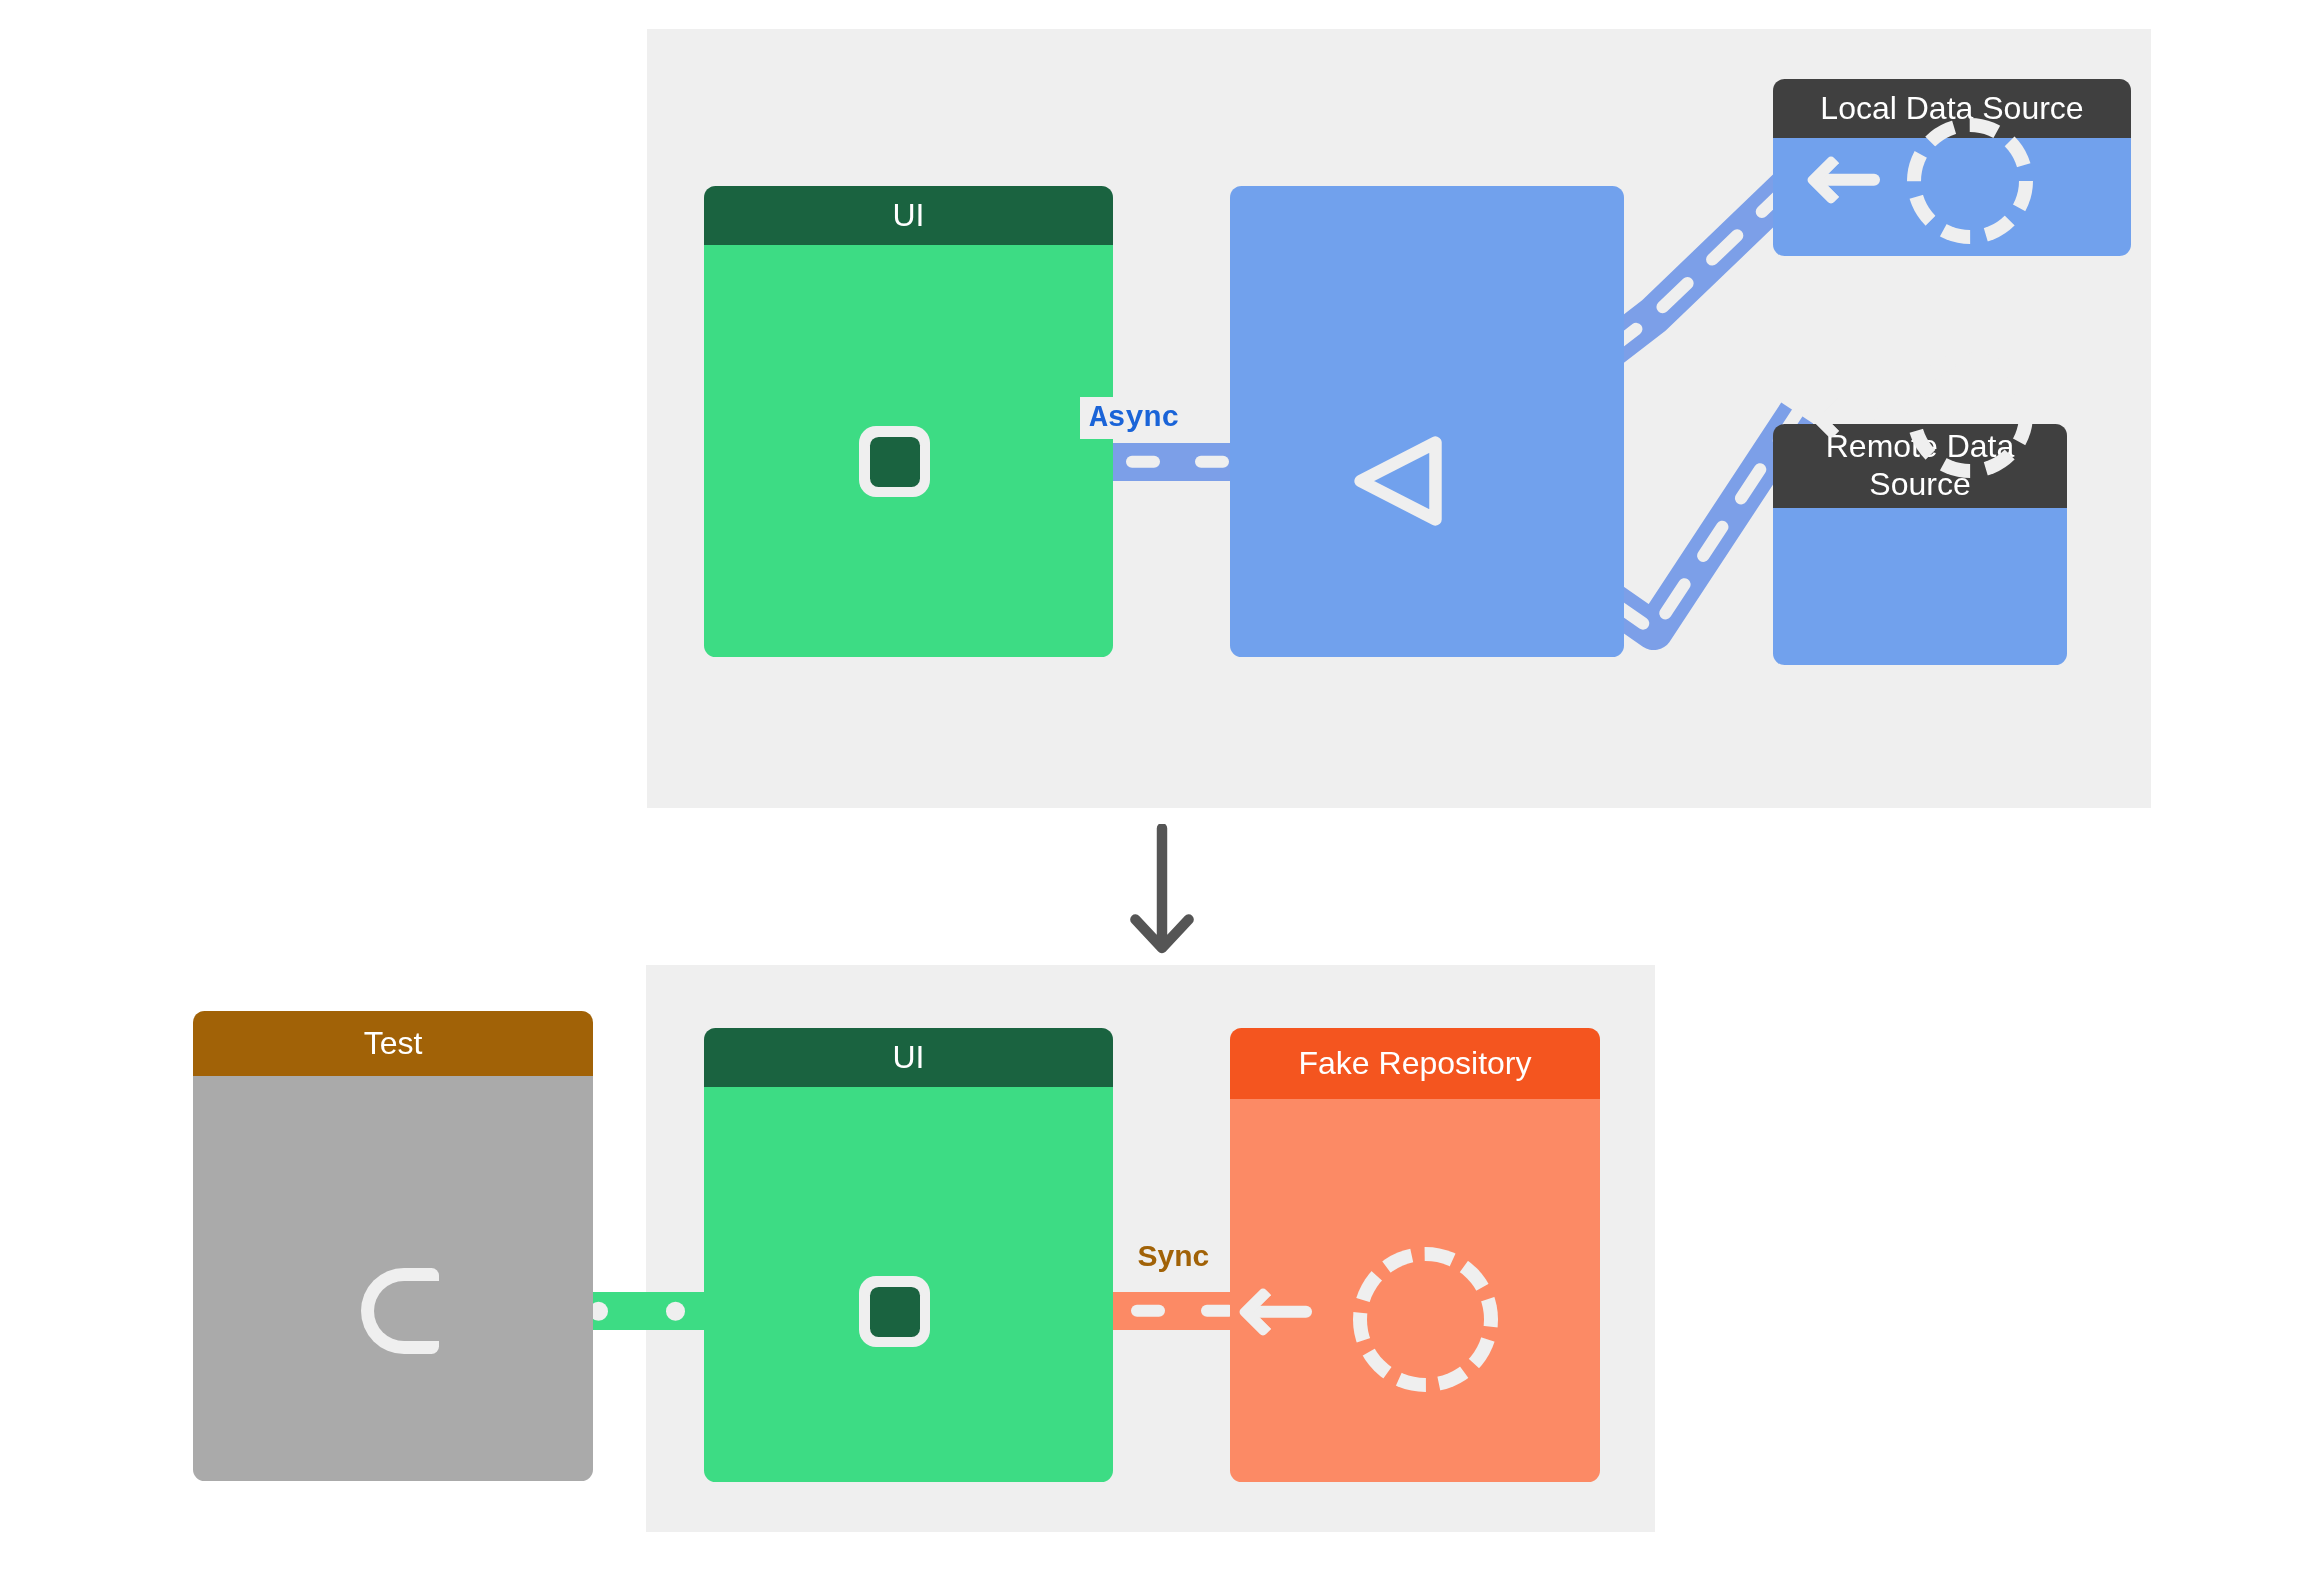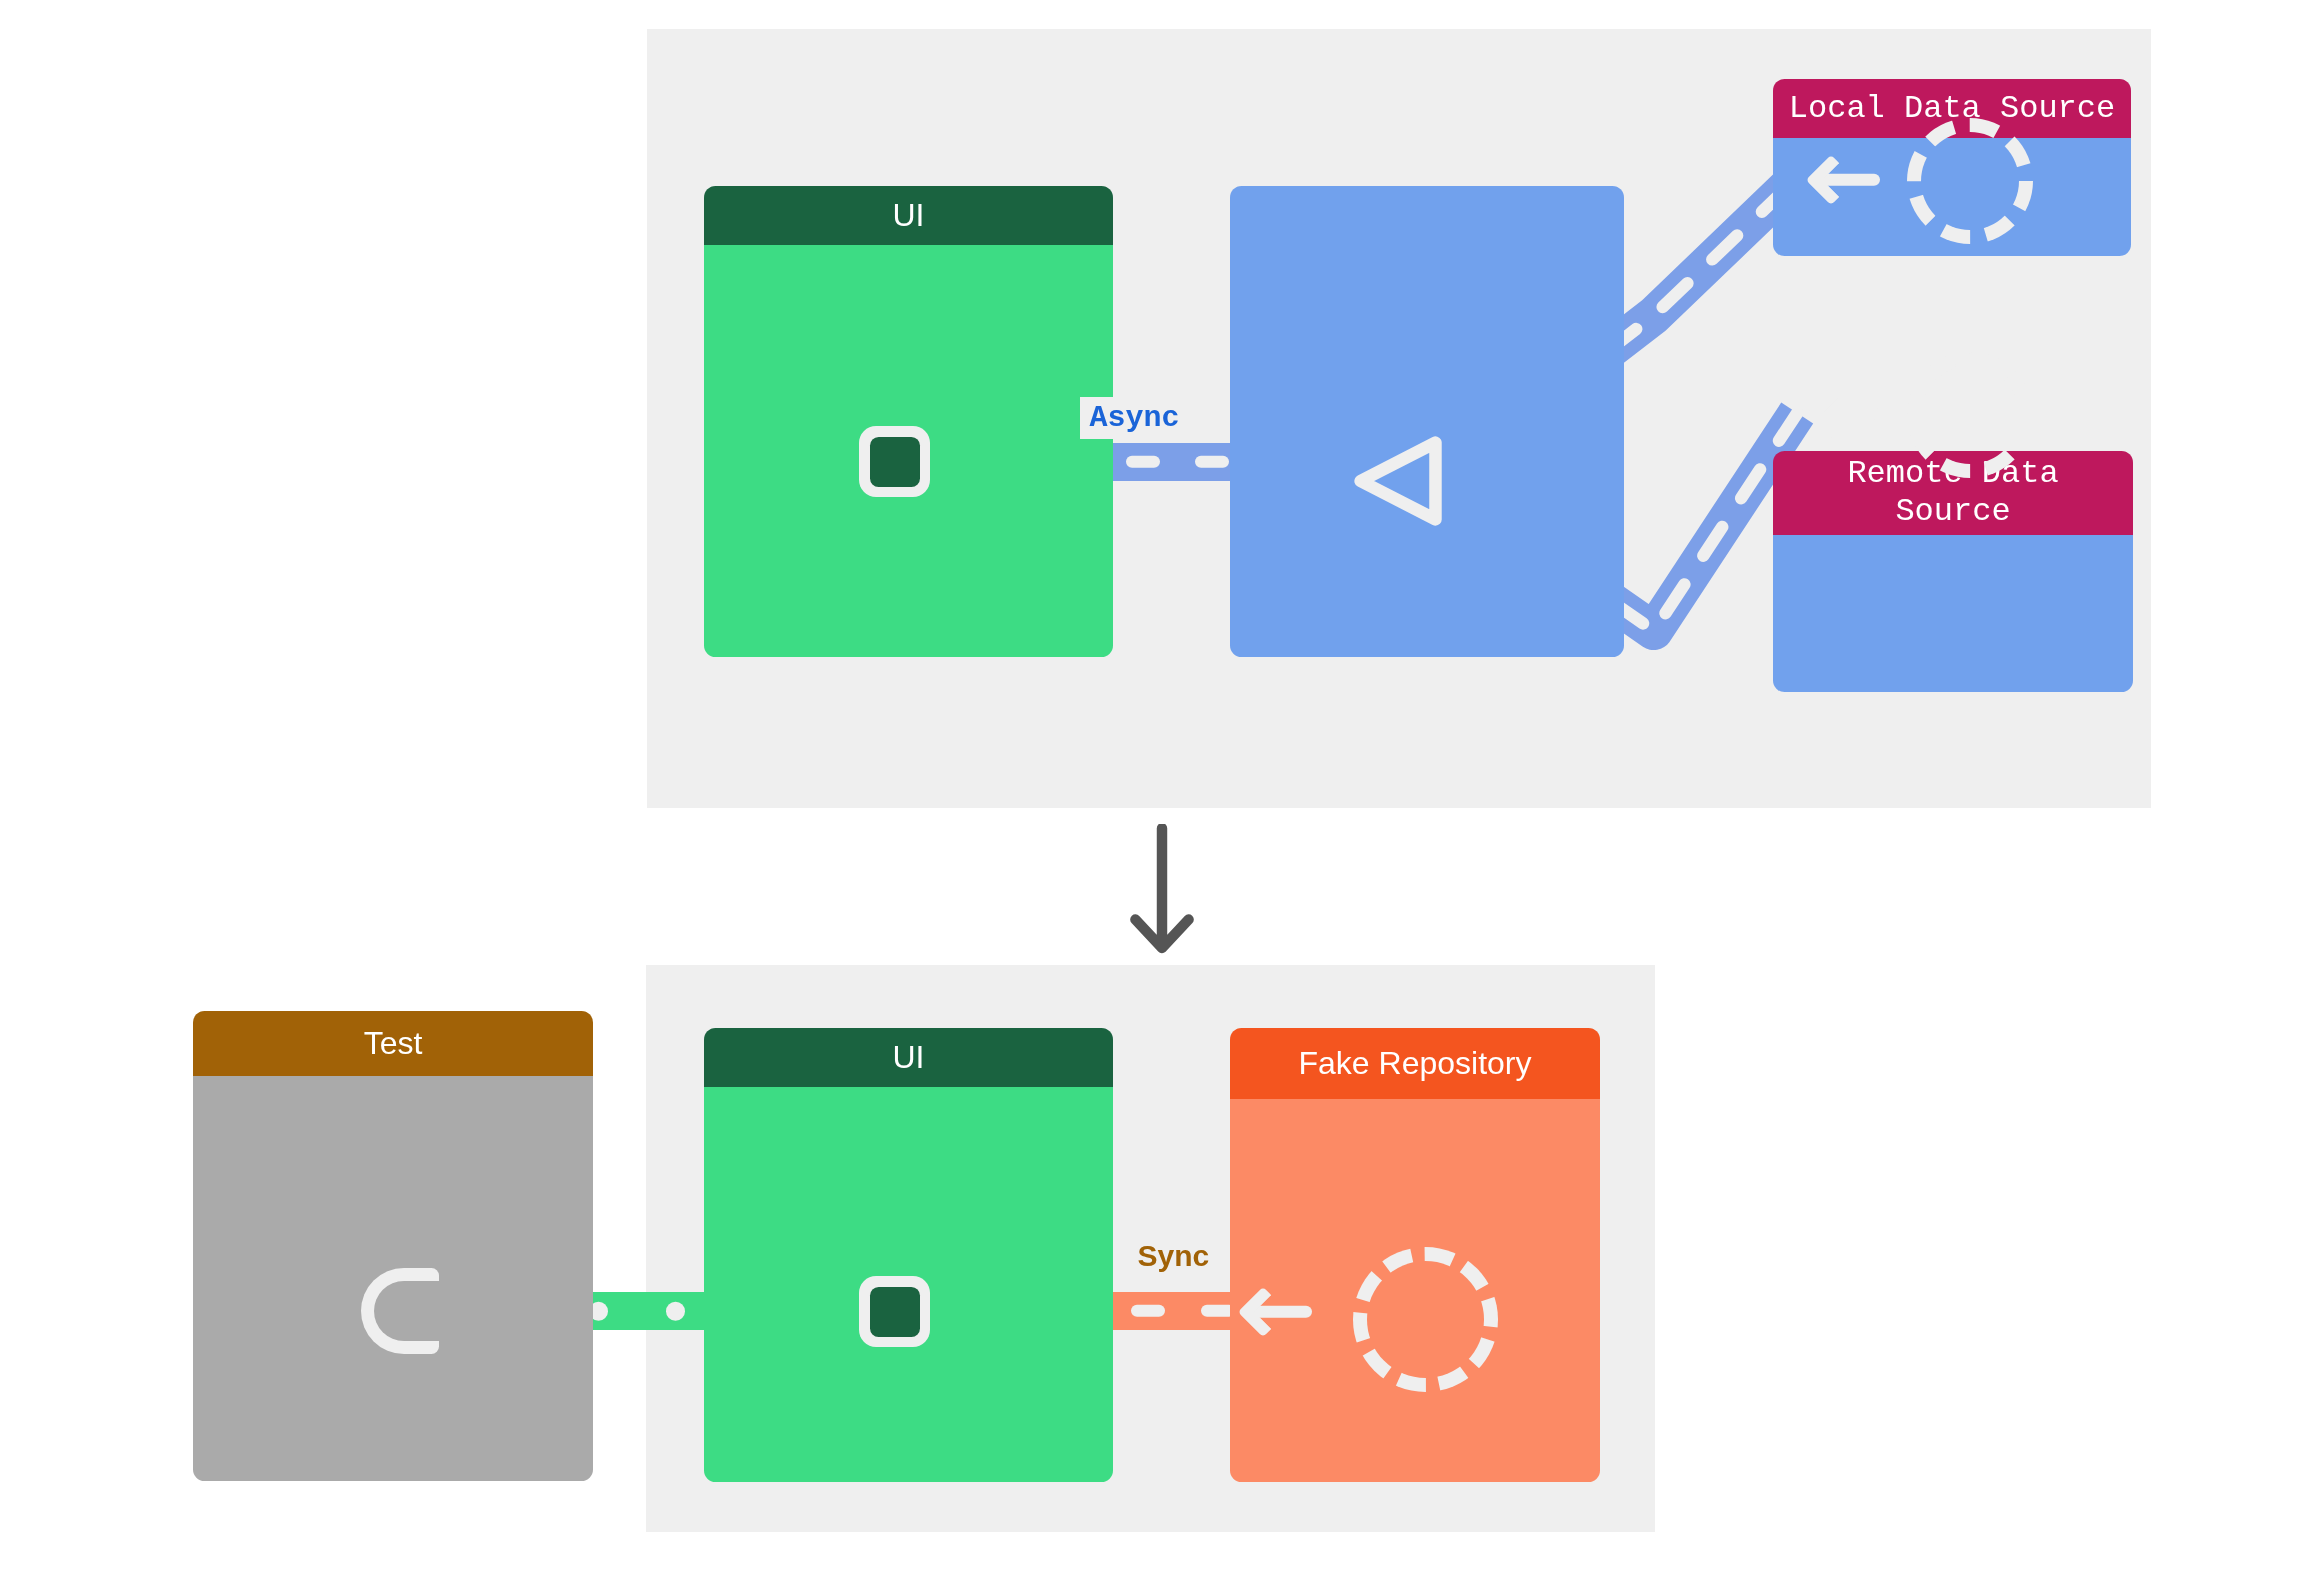--- a/index.html
+++ b/index.html
@@ -54,29 +54,29 @@
 
   
   .node-ui .node-header { background: #1a6340; }
   .node-ui .node-body   { background: #3ddc84; }
   #ui-prod { left: 704px; top: 186px;  width: 409px; height: 471px; }
   #ui-prod .node-header { height: 59px; }
   #ui-test { left: 704px; top: 1028px; width: 409px; height: 454px; }
   #ui-test .node-header { height: 59px; }
 
   
-  .node-blue .node-header { background: #be185d; font-family: Liberation Mono, monospace; }
+  .node-blue .node-header { background: #404040; }
   .node-blue .node-body   { background: #71a1ed; }
   #repo { left: 1230px; top: 186px; width: 394px; height: 471px; }
   #repo .node-header { height: 59px; }
 
   
   #ds-local  { left: 1773px; top: 79px;  width: 358px; height: 177px; }
   #ds-local .node-header  { height: 59px; }
-  #ds-remote { left: 1773px; top: 451px; width: 360px; height: 241px; }
+  #ds-remote { left: 1773px; top: 424px; width: 294px; height: 241px; }
   #ds-remote .node-header { height: 84px; }
 
   
   .node-orange .node-header { background: #f4551f; }
   .node-orange .node-body   { background: #fc8a65; }
   #fake-repo { left: 1230px; top: 1028px; width: 370px; height: 454px; }
   #fake-repo .node-header { height: 71px; }
 
   
   .node-gray .node-header { background: #a16207; }

